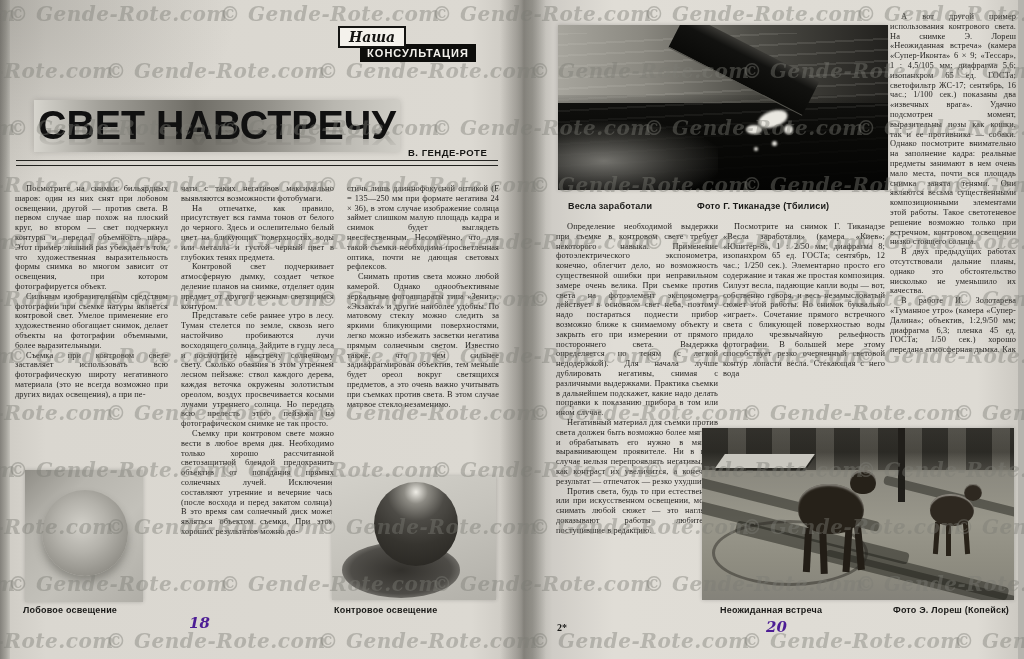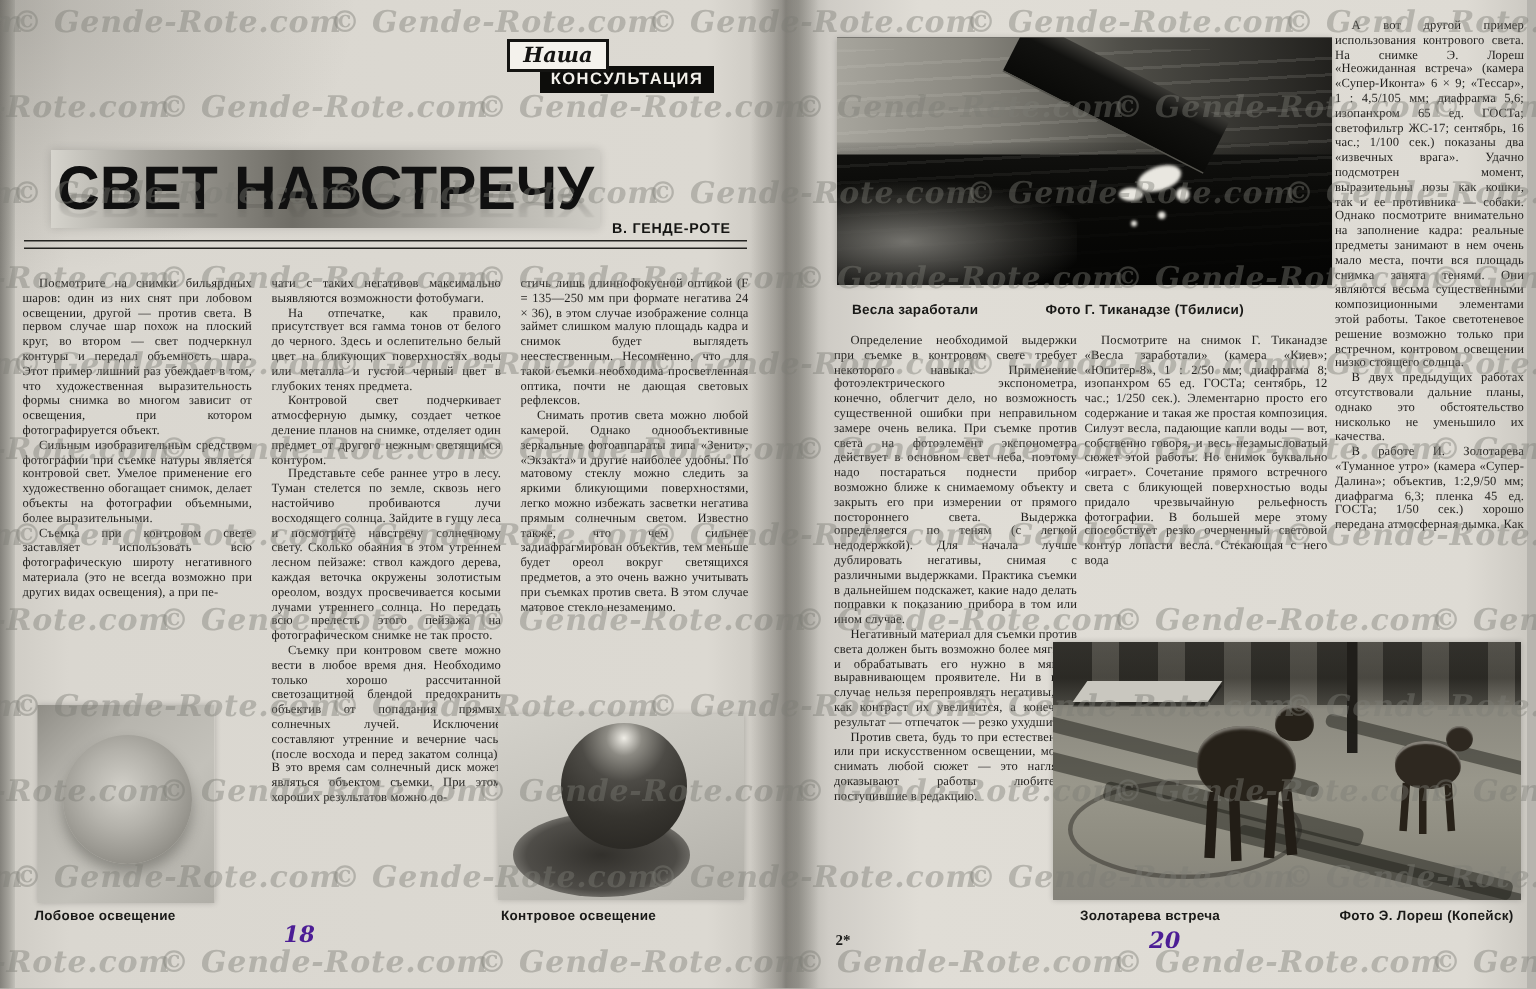--- a/index.html
+++ b/index.html
@@ -225,21 +225,21 @@
     <div class="dog-leg dl3"></div>
     <div class="dog-leg dl4"></div>
     <div class="dog dog1-body"></div>
     <div class="dog dog1-head"></div>
     <div class="dg-leg2 dm1"></div>
     <div class="dg-leg2 dm2"></div>
     <div class="dg-leg2 dm3"></div>
     <div class="dog dog2-body"></div>
     <div class="dog dog2-head"></div>
   </div>
-  <div class="caption" style="left:720px;top:605px;">Золотарева встреча</div>
+  <div class="caption" style="left:720px;top:605px;">Неожиданная встреча</div>
   <div class="credit" style="left:893px;top:605px;">Фото Э. Лореш (Копейск)</div>
 
   <div class="sigmark" style="left:557px;top:622px;">2*</div>
   <div class="pagenum" style="left:766px;top:618px;">20</div>
 
   <div class="wm-layer">
       <span class="wm" style="left: -204px; top: 2px;">© Gende-Rote.com</span>
       <span class="wm" style="left: 8px; top: 2px;">© Gende-Rote.com</span>
       <span class="wm" style="left: 220px; top: 2px;">© Gende-Rote.com</span>
       <span class="wm" style="left: 432px; top: 2px;">© Gende-Rote.com</span>

